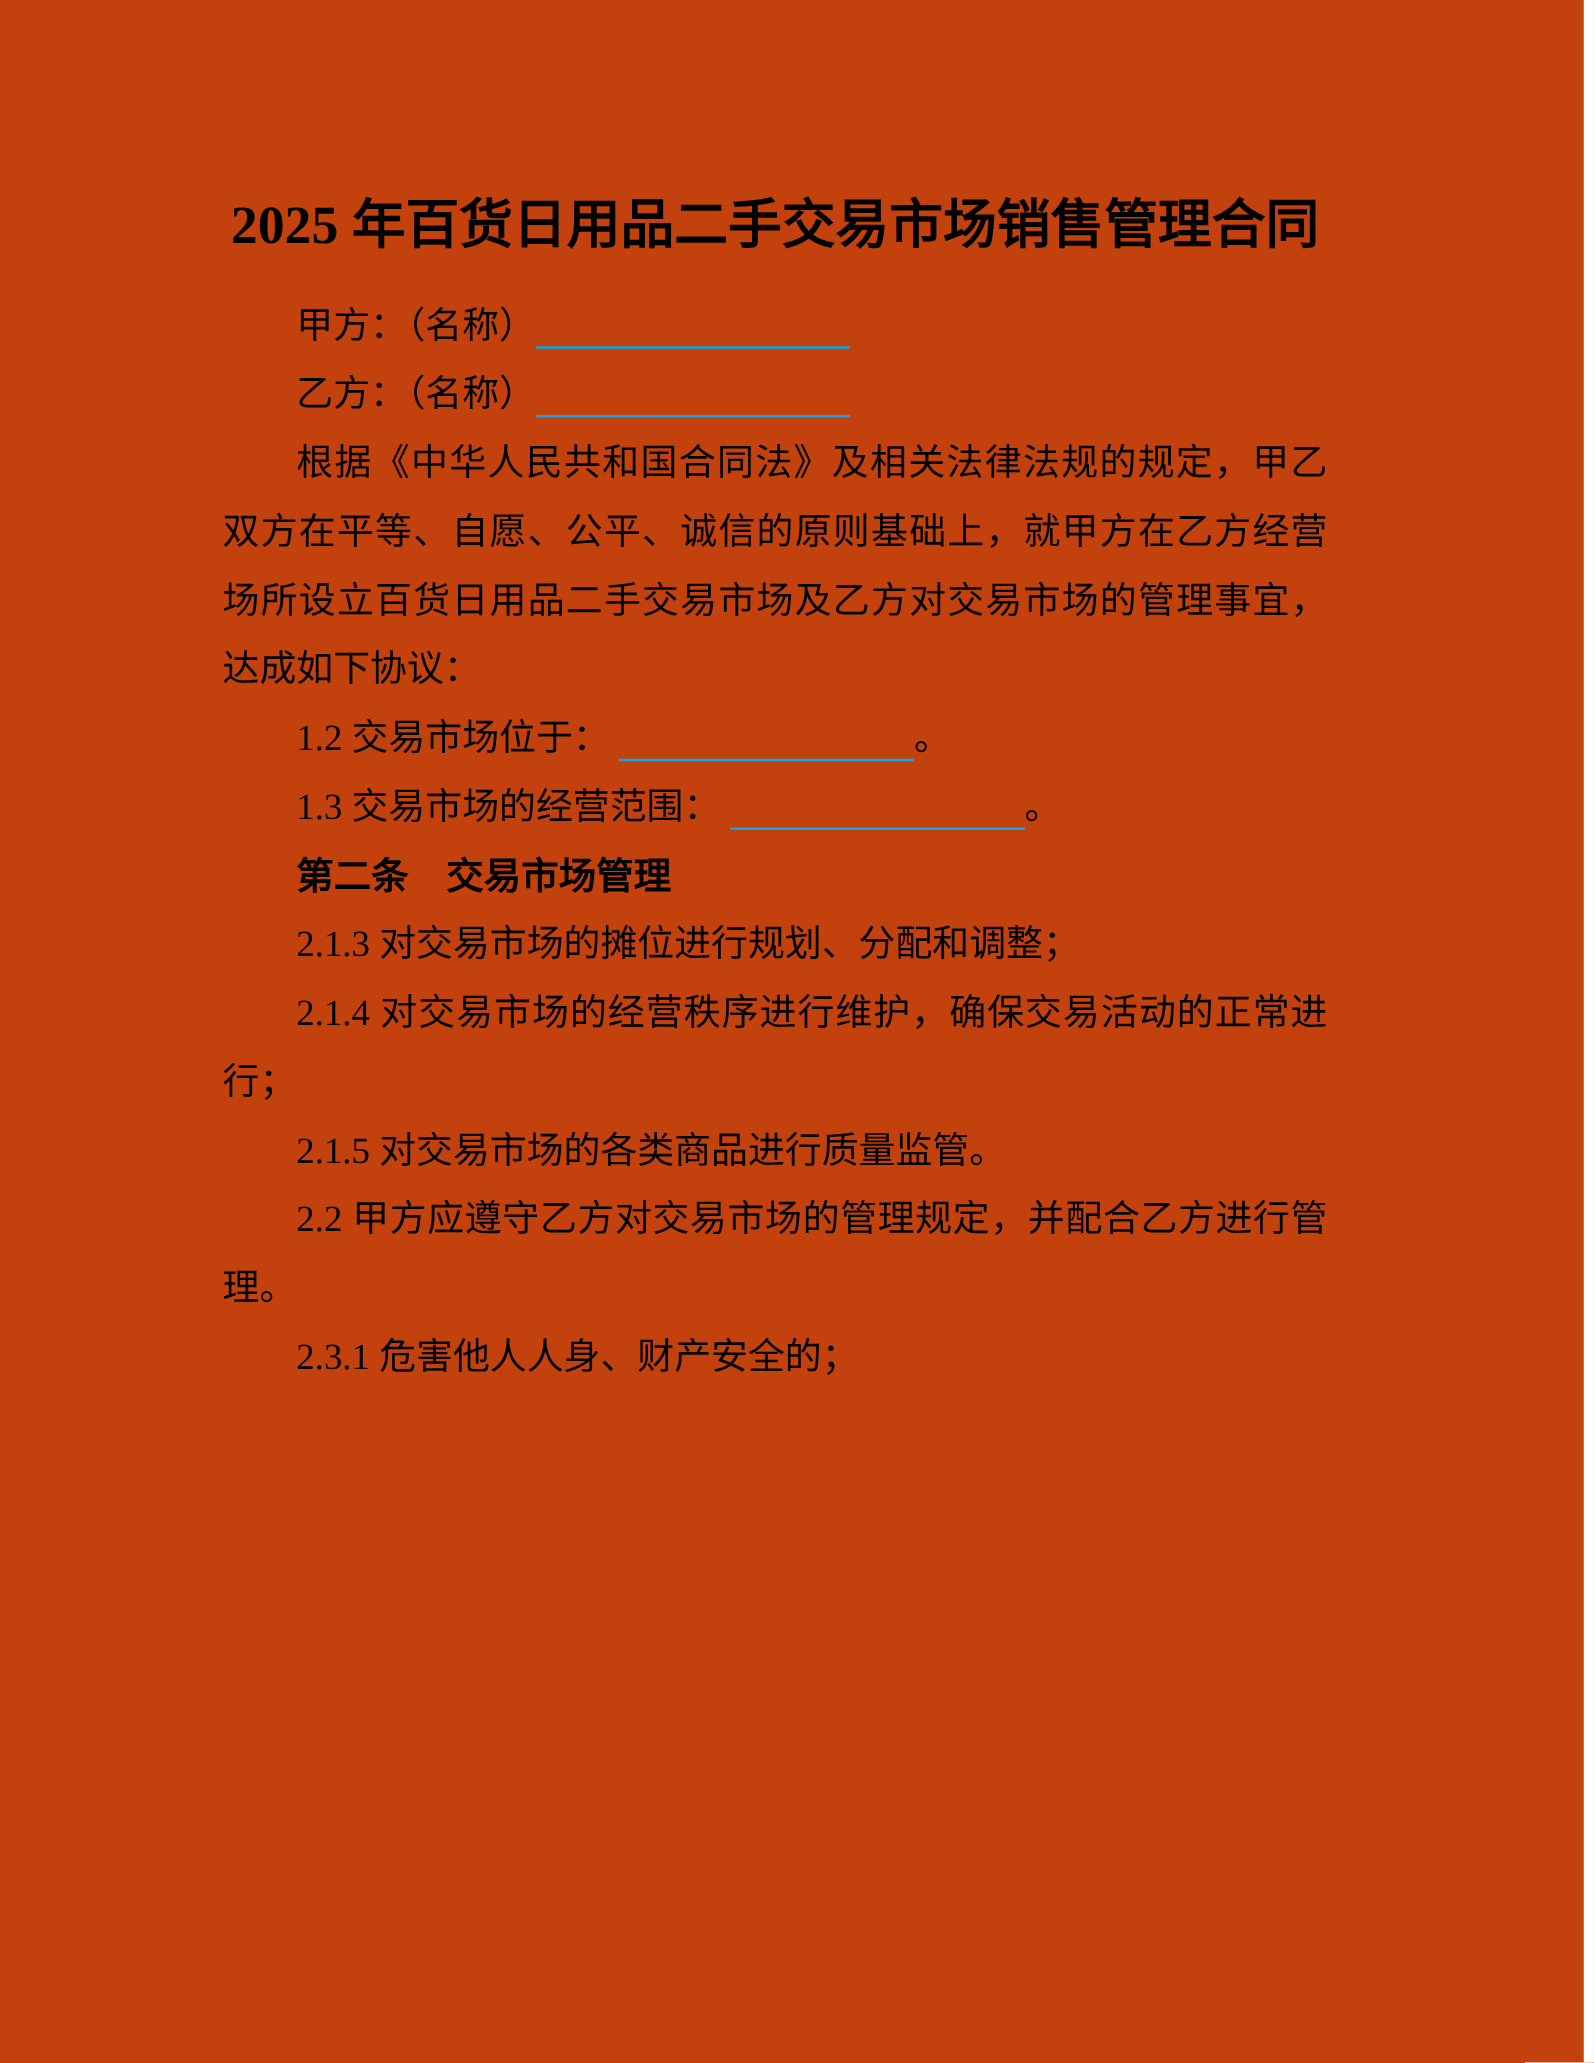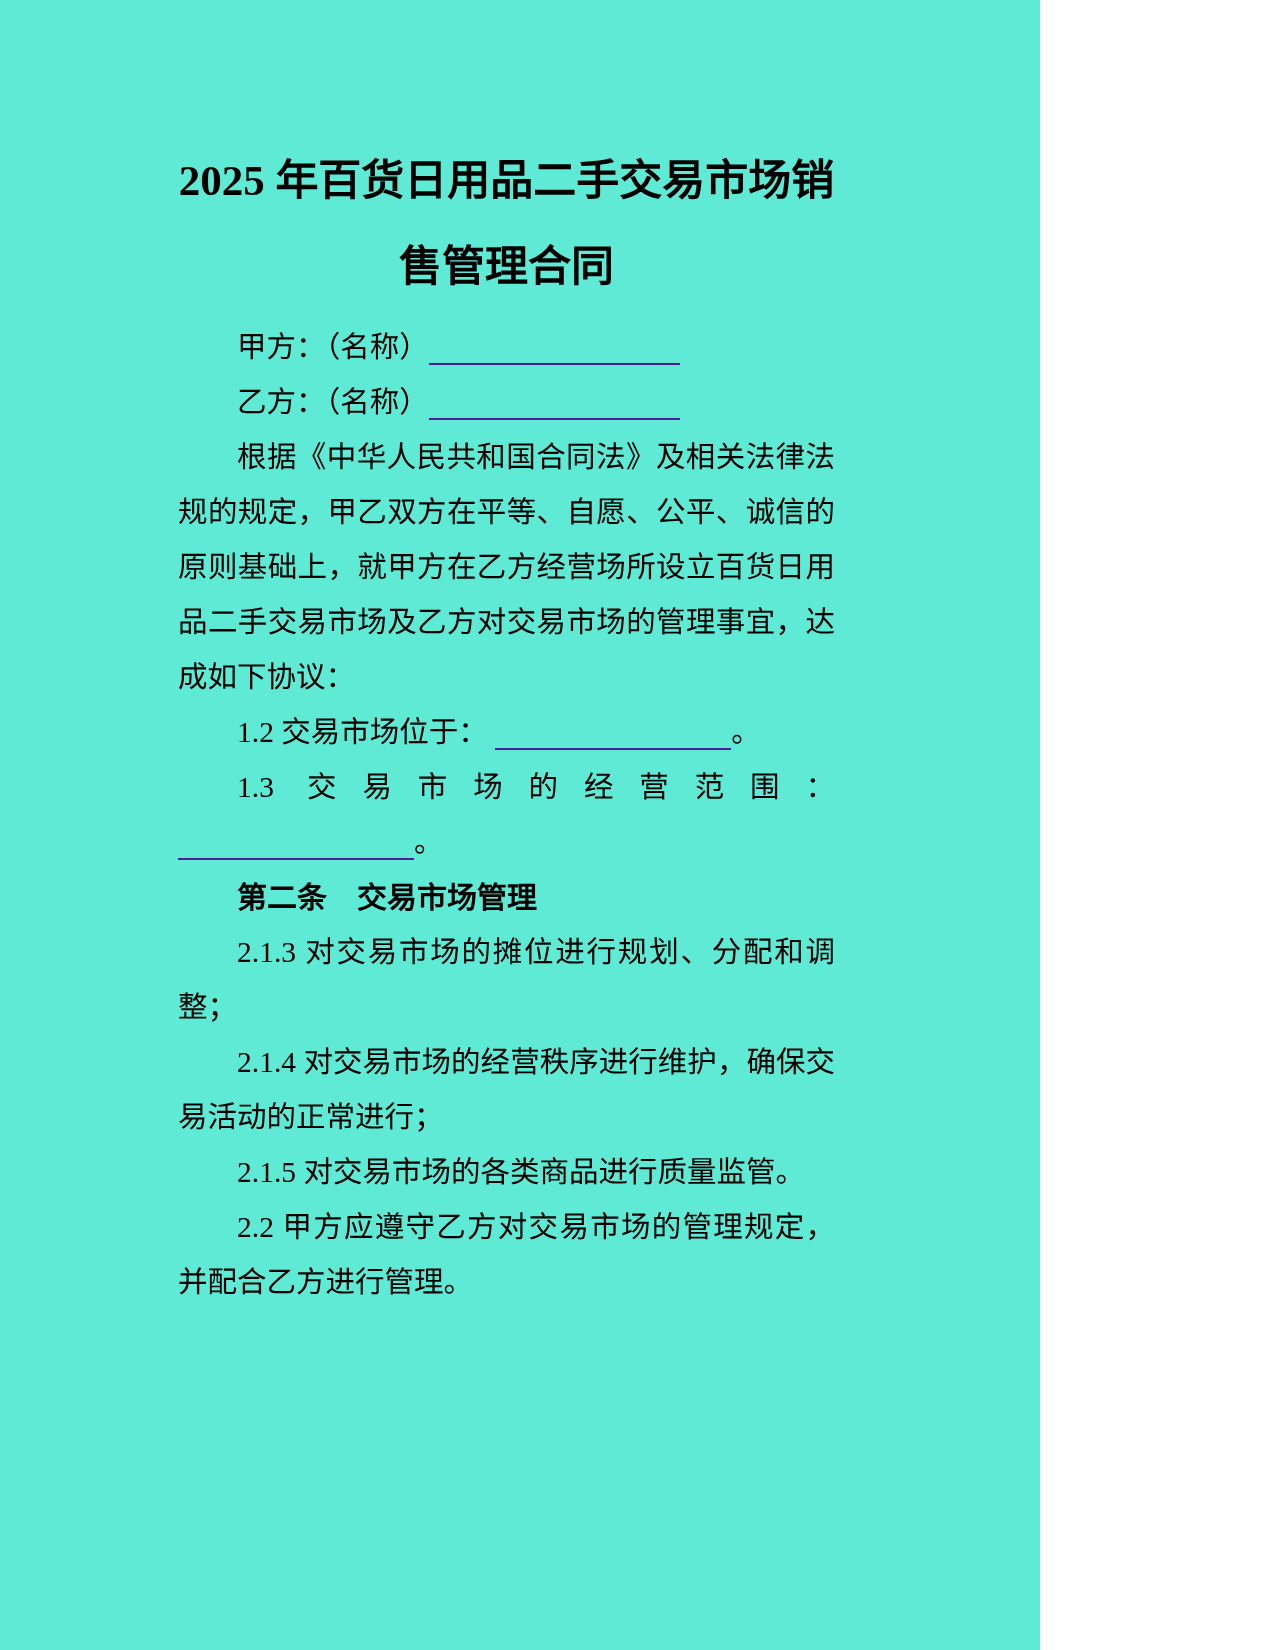--- a/index.html
+++ b/index.html
@@ -8,25 +8,25 @@
     background: #ffffff;
   }
   body {
     width: 1275px;
     height: 1650px;
     font-family: "Liberation Serif", "DejaVu Serif", serif;
     color: #000000;
   }
   .page {
     box-sizing: border-box;
-    width: 1040px;
+    width: 1267px;
     height: 1650px;
     padding: 138px 205px 40px 178px;
     overflow: hidden;
-    background: #5eead4;
+    background: #c2410c;
   }
   .doc-title {
     font-size: 43px;
     line-height: 86px;
     font-weight: 700;
     text-align: center;
     margin: 0 0 10px 0;
   }
   .para {
     font-size: 29.5px;
@@ -38,21 +38,21 @@
   .section-heading {
     font-size: 30px;
     line-height: 55px;
     margin: 0;
     text-indent: 59px;
     font-weight: 700;
     font-family: "Liberation Sans", "DejaVu Sans", sans-serif;
   }
   .blank {
     color: transparent;
-    border-bottom: 2px solid #4c1d95;
+    border-bottom: 2px solid #0ea5e9;
   }
 </style>
 </head>
 <body>
 
 <div class="page">
 
   <h1 class="doc-title">2025 年百货日用品二手交易市场销售管理合同</h1>
 
   <p class="para"><span>甲方：（名称）</span><span class="blank">_________________</span></p>
@@ -71,14 +71,15 @@
 
 
   <p class="para">2.1.3 对交易市场的摊位进行规划、分配和调整；</p>
 
   <p class="para">2.1.4 对交易市场的经营秩序进行维护，确保交易活动的正常进行；</p>
 
   <p class="para">2.1.5 对交易市场的各类商品进行质量监管。</p>
 
   <p class="para">2.2 甲方应遵守乙方对交易市场的管理规定，并配合乙方进行管理。</p>
 
+  <p class="para">2.3.1 危害他人人身、财产安全的；</p>
 
 </div>
 
 </body></html>

